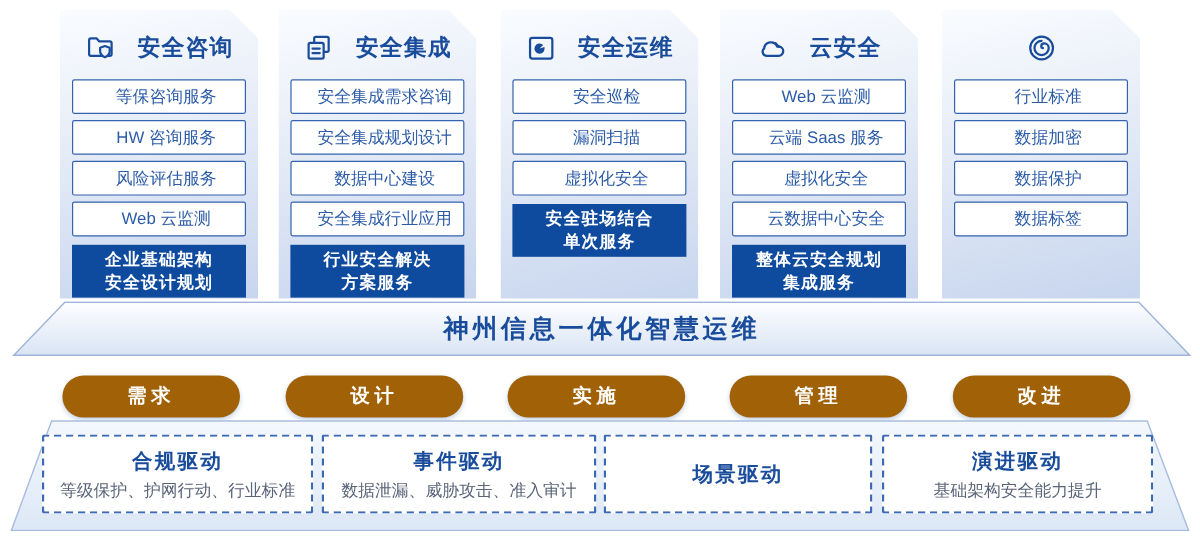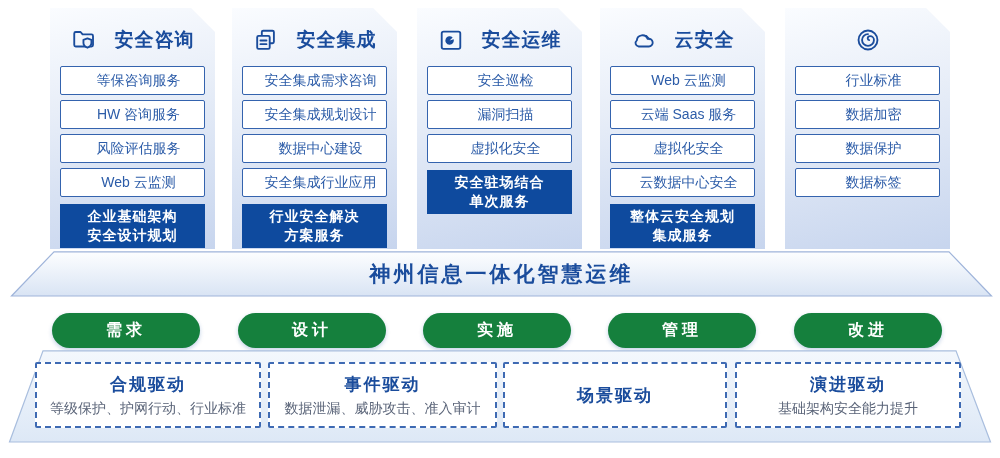--- a/index.html
+++ b/index.html
@@ -28,21 +28,21 @@
     white-space:pre-line;letter-spacing:1px;
   }
   
   .banner{position:absolute;left:10px;top:251px;width:983px;height:46px;}
   .banner-label{
     position:absolute;inset:0;display:flex;align-items:center;justify-content:center;
     font-size:21px;font-weight:bold;color:#1a4c9c;letter-spacing:3px;
   }
   
   .pill{
-    position:absolute;top:313px;width:148px;height:35px;border-radius:18px;background:#15803d;
+    position:absolute;top:313px;width:148px;height:35px;border-radius:18px;background:#a16207;
     color:#fff;font-weight:bold;font-size:16px;letter-spacing:4px;
     display:flex;align-items:center;justify-content:center;
     box-shadow:0 2px 4px rgba(14,74,158,.25);
   }
   
   .bottom-panel{position:absolute;left:8px;top:350px;width:984px;height:93px;}
   
   .driver{
     position:absolute;top:362px;height:62px;background:#fff;border:2px dashed #3e6ab3;border-radius:2px;
     display:flex;flex-direction:column;align-items:center;justify-content:center;gap:4px;

